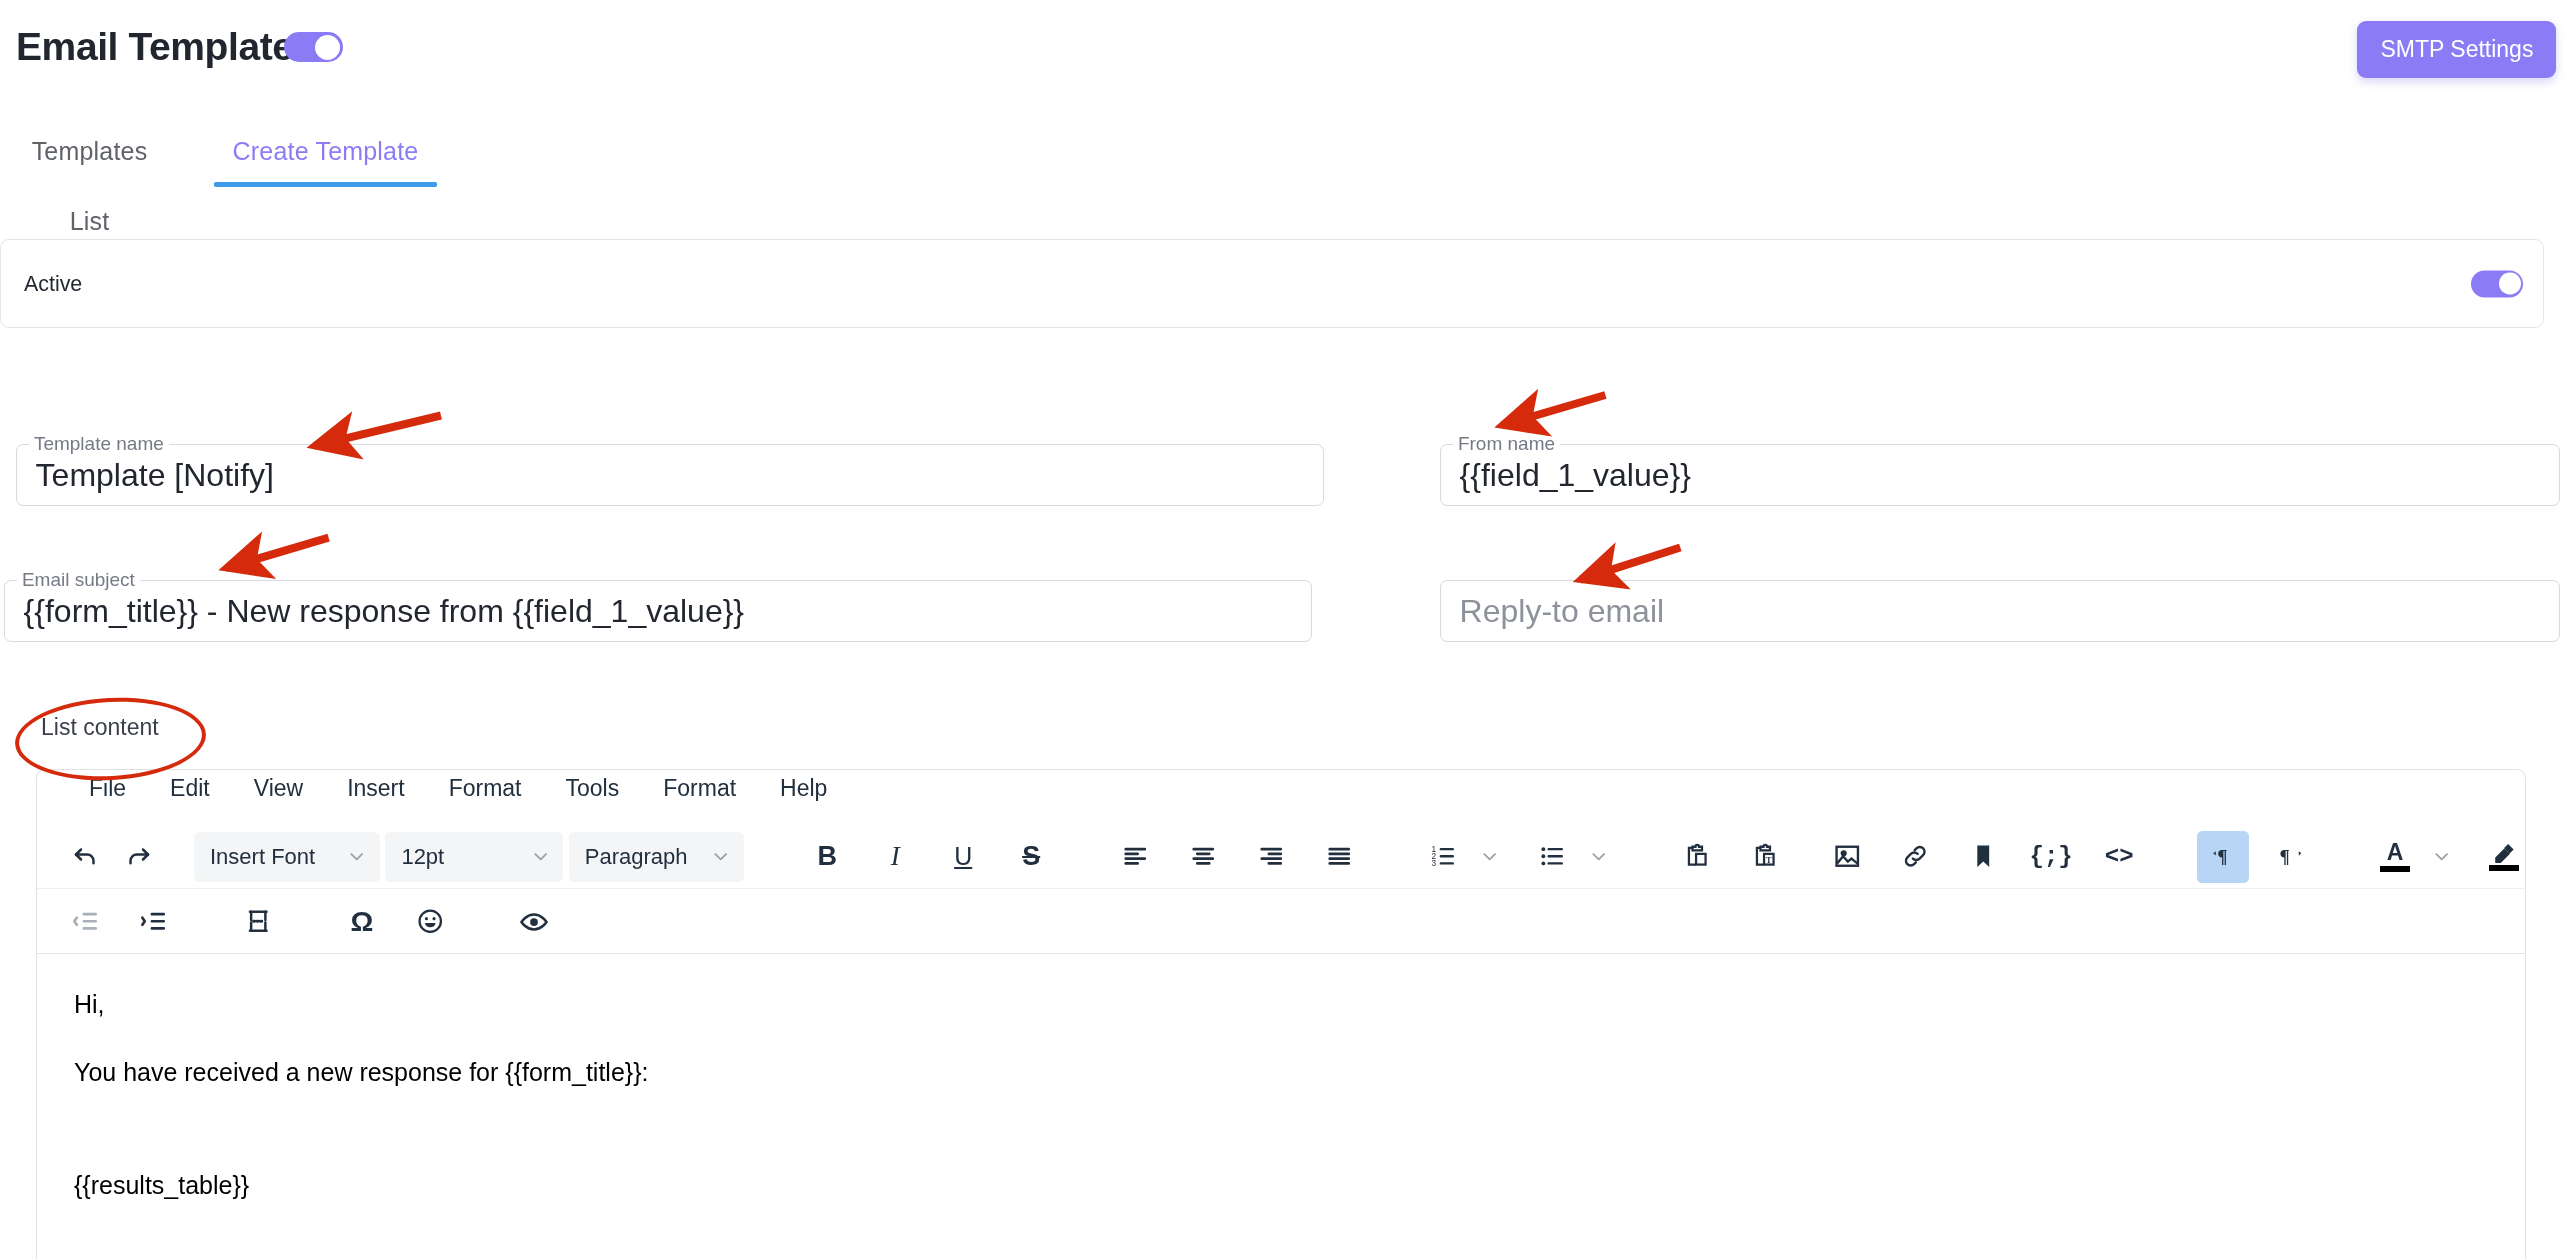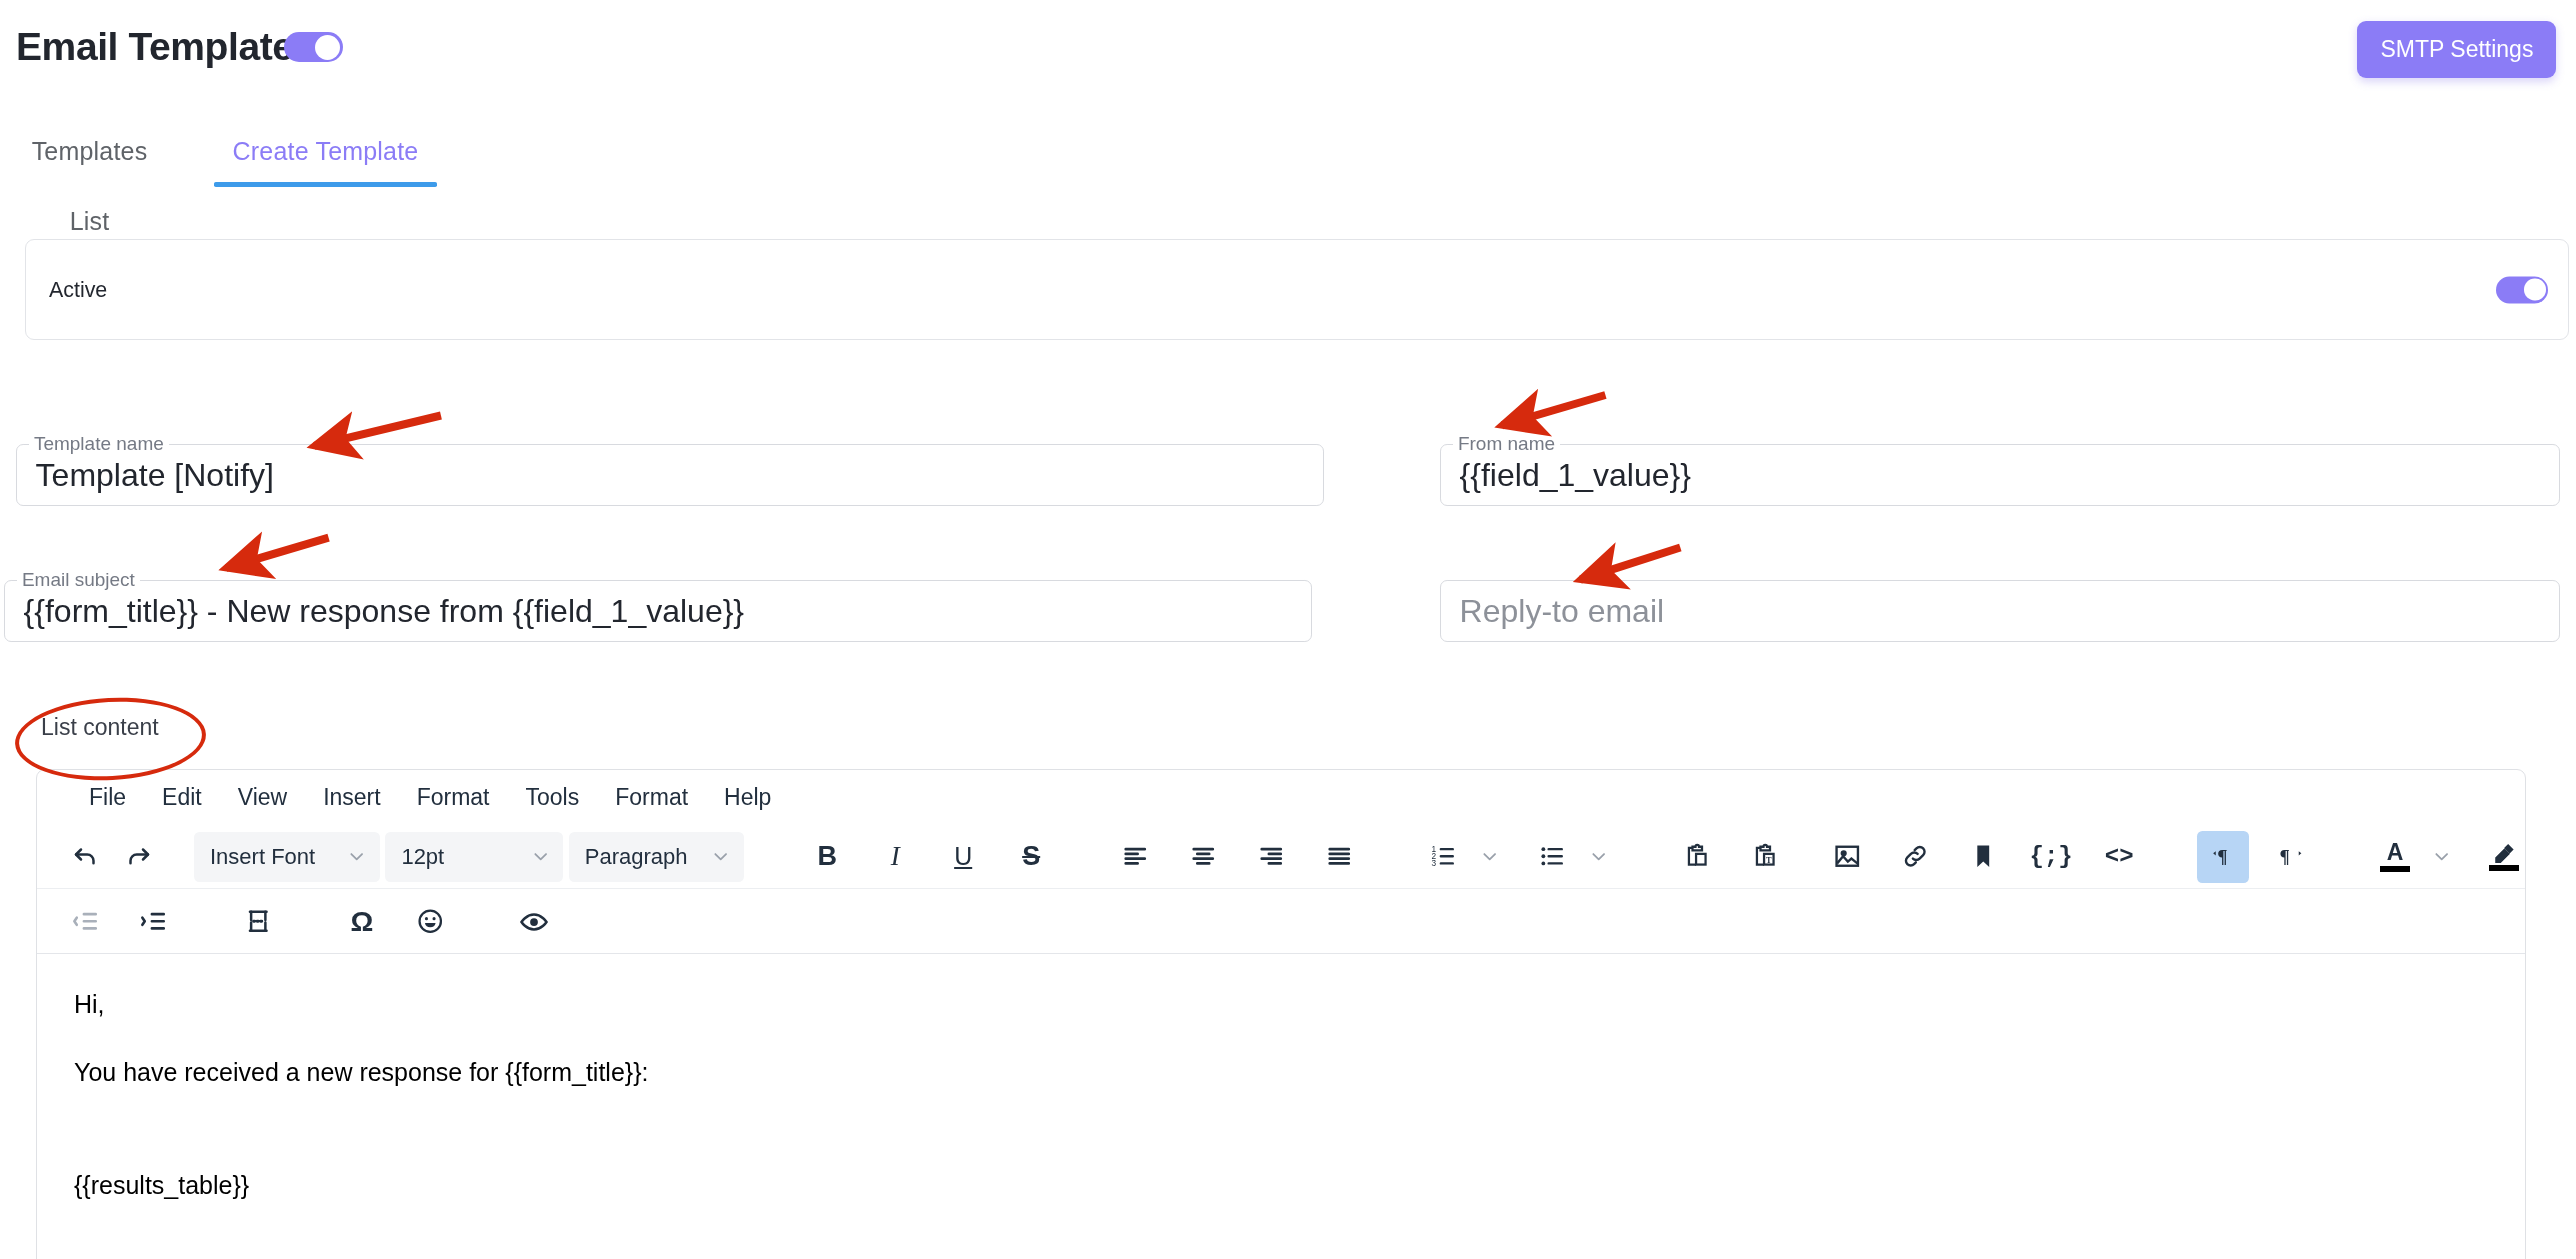--- a/index.html
+++ b/index.html
@@ -51,21 +51,21 @@
   }
   .tab.t0 { left:9px; width:161px; }
   .tab.t1 { left:214px; width:223px; color:#8b7cf6; }
   .tab-underline {
     position:absolute; left:214px; top:66px; width:223px; height:4.5px;
     background:#3d9bea; border-radius:1.8px;
   }
 
   
   .active-card {
-    position:absolute; left:25px; top:239px; width:2544px; height:101px;
+    position:absolute; left:0; top:239px; width:2544px; height:89px;
     border:0.9px solid #e2e4e8; border-radius:9px; background:#fff;
   }
   .active-label {
     position:absolute; left:23px; top:50%; transform:translateY(-50%);
     font-size:21.4px; color:#23272f;
   }
   .active-toggle {
     position:absolute; right:19.6px; top:50%; transform:translateY(-50%);
     width:52px; height:27px; border-radius:13.4px; background:#8b7cf6; cursor:pointer;
   }
@@ -106,21 +106,21 @@
   }
 
   
   .editor {
     position:absolute; left:36px; top:769px; width:2490px; height:491px;
     border:0.9px solid #dfe1e5; border-top-left-radius:9px; border-top-right-radius:9px;
     background:#ffffff; overflow:hidden;
   }
   .menubar {
     position:absolute; left:0; top:0; width:100%; height:55px;
-    display:flex; align-items:center; padding-left:36px; gap:4px;
+    display:flex; padding-left:36px; gap:12px;
   }
   .menu-item {
     font-size:23px; color:#222f3e; padding:5.4px 16px; border-radius:3.6px; cursor:pointer;
     white-space:nowrap;
   }
   .toolbar {
     position:absolute; left:0; width:100%; height:64px;
     display:flex; align-items:center; padding-left:23px;
   }
   .toolbar.row1 { top:55px; border-bottom:0.9px solid #eceef1; }

